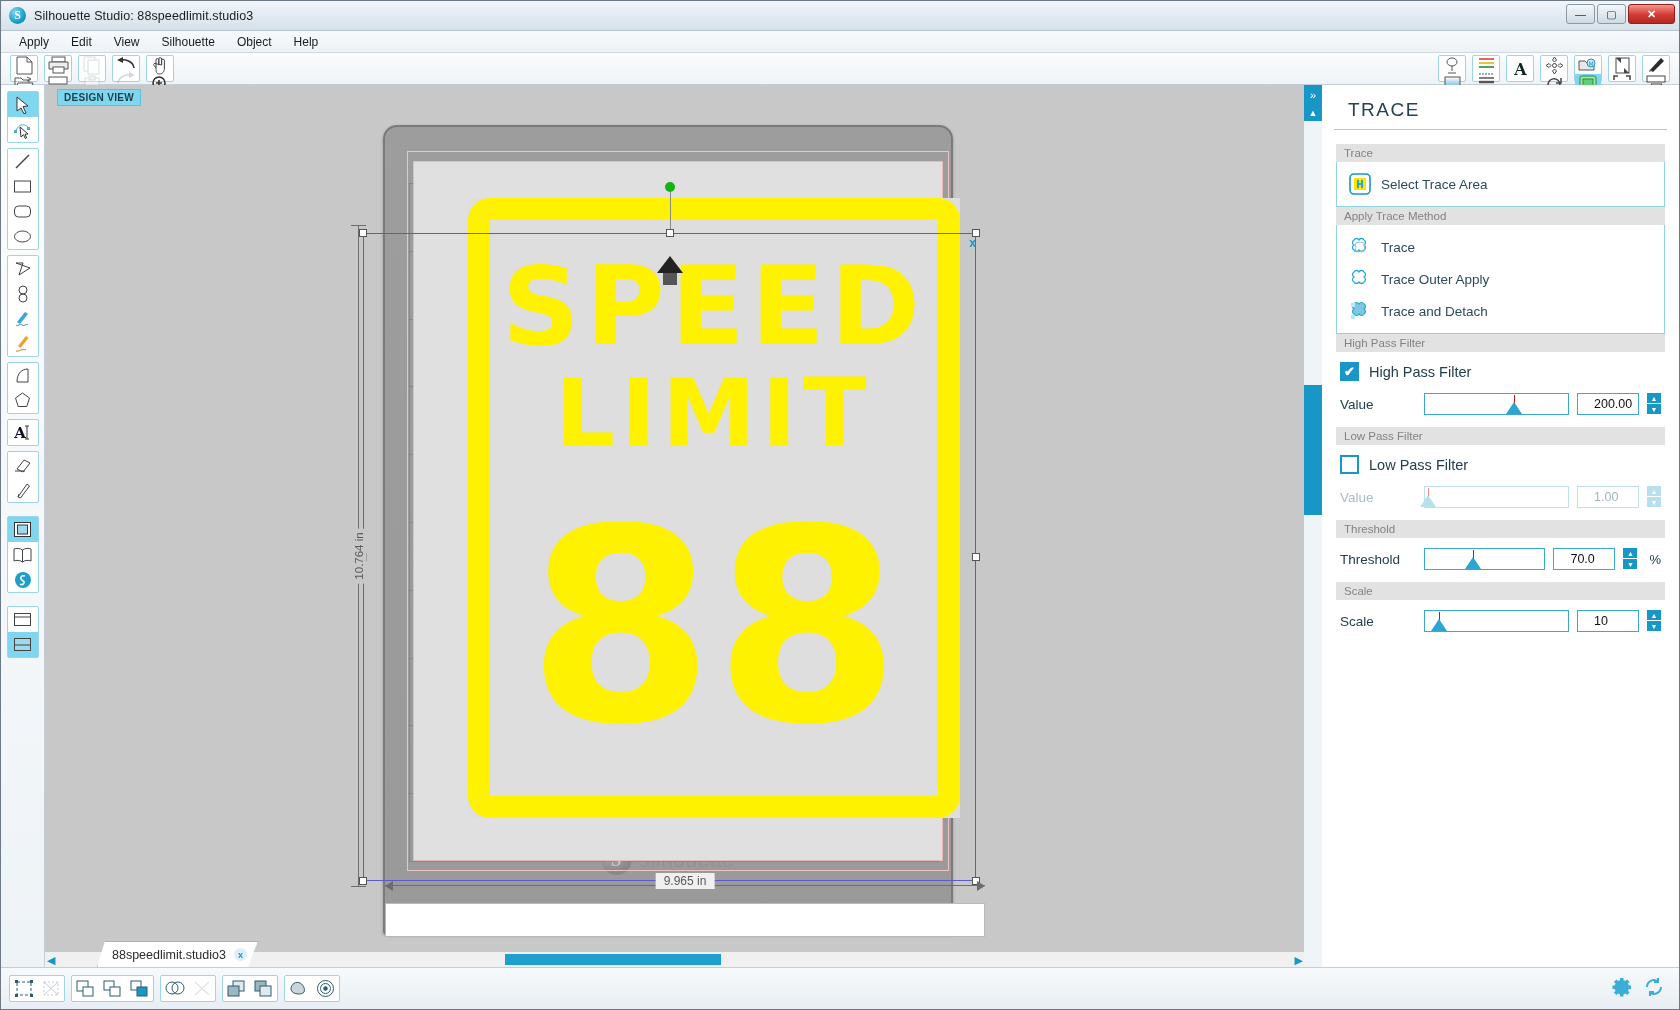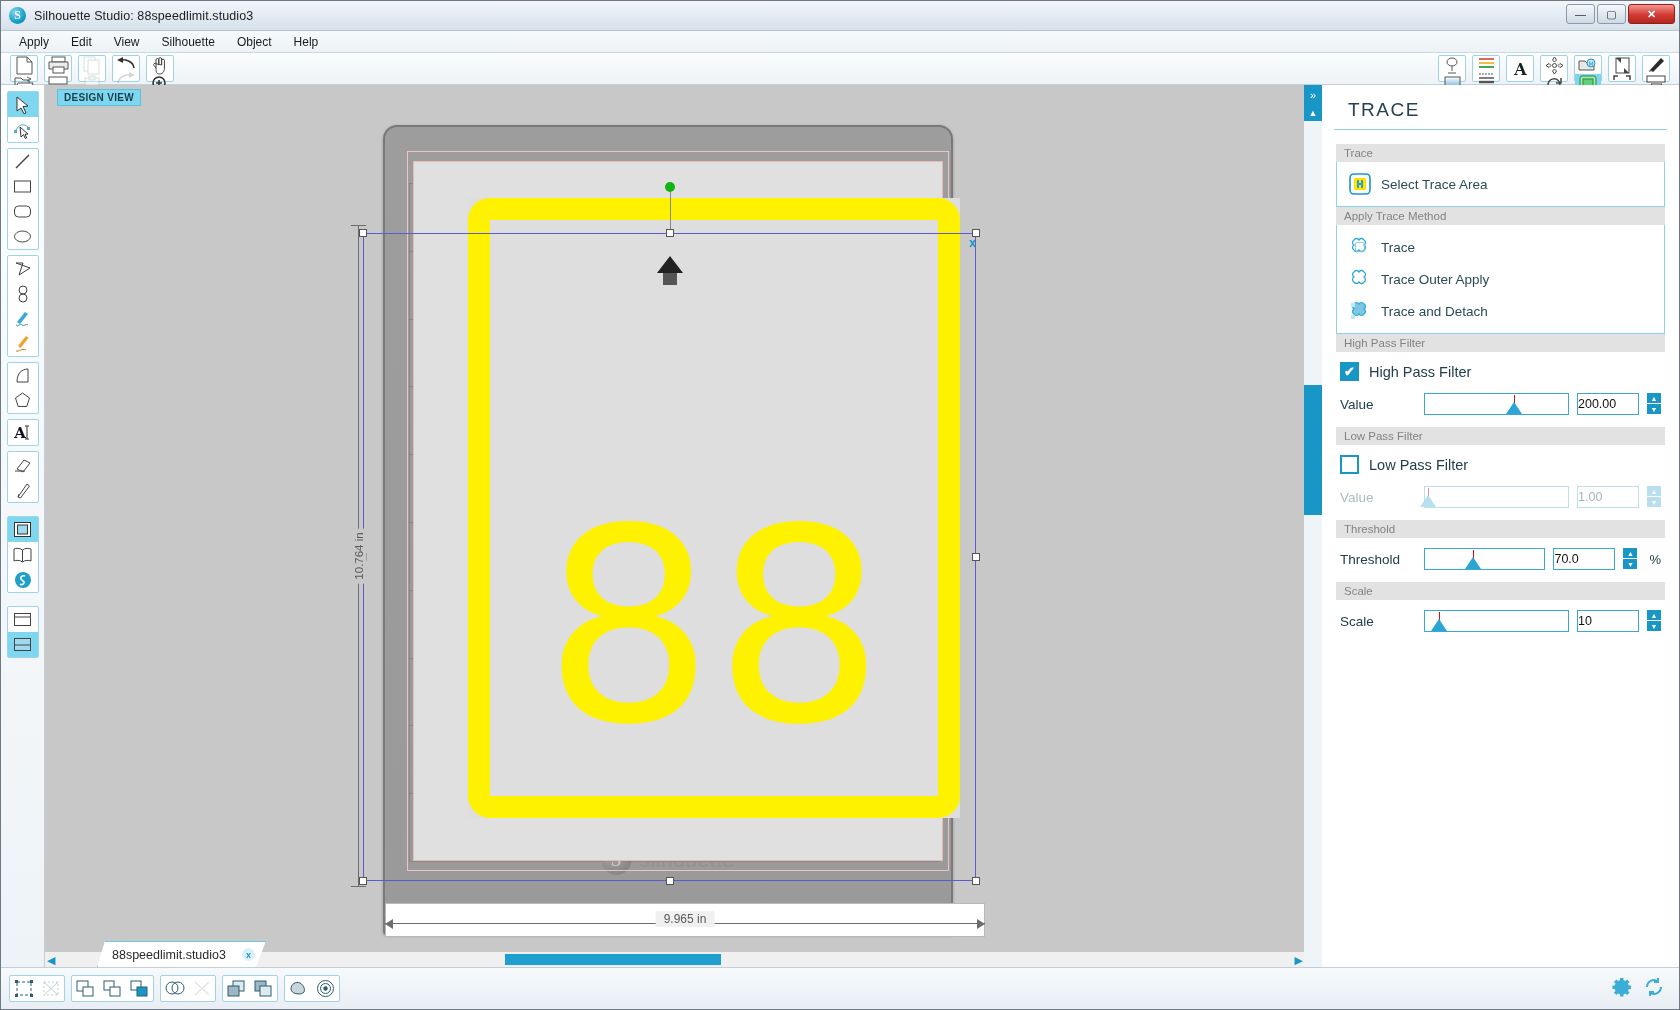--- a/index.html
+++ b/index.html
@@ -152,21 +152,21 @@
   .sign-text {
     position:absolute; left:0; right:0; top:56px;
     text-align:center; color:#fff200;
     font-family:"DejaVu Sans", sans-serif; font-weight:bold;
     line-height:.98;
   }
   .sign-text .l1 { font-size:108px; letter-spacing:6px; display:block; }
   .sign-text .l2 { font-size:94px; letter-spacing:6px; display:block; margin-top:8px;}
   .sign-num {
     position:absolute; left:0; right:0; top:295px; text-align:center;
-    color:#fff200; font-family:"DejaVu Sans", sans-serif; font-weight:normal;
+    color:#fff200; font-family:"DejaVu Sans", sans-serif; font-weight:bold;
     font-size:268px; line-height:1; letter-spacing:0px;
   }
 
   
   .selbox {
     position:absolute; left:318px; top:148px; width:613px; height:648px;
     border:1.5px solid #5b5bcd;
   }
   .handle {
     position:absolute; width:8px; height:8px; background:#fff; border:1px solid #555;
@@ -198,21 +198,21 @@
   .dim-v .line { position:absolute; left:13px; top:0; bottom:0; width:1px; background:#6d6d6d; }
   .dim-v .cap { position:absolute; left:6px; width:15px; height:1px; background:#6d6d6d; }
   .dim-v .cap.t{top:0;} .dim-v .cap.b{bottom:0;}
   .dim-v .lbl {
     position:absolute; left:-14px; top:50%;
     transform:translateY(-50%) rotate(-90deg);
     font-size:11.5px; color:#5a5a5a; background:#c8c8c8; padding:2px 4px;
     white-space:nowrap;
   }
   .dim-h {
-    position:absolute; left:340px; top:826px; width:600px; height:24px;
+    position:absolute; left:340px; top:788px; width:600px; height:24px;
   }
   .dim-h .line { position:absolute; top:12px; left:0; right:0; height:1px; background:#6d6d6d; }
   .dim-h .arrow-l{position:absolute;left:0;top:8px;width:0;height:0;border-top:5px solid transparent;border-bottom:5px solid transparent;border-right:8px solid #6d6d6d;}
   .dim-h .arrow-r{position:absolute;right:0;top:8px;width:0;height:0;border-top:5px solid transparent;border-bottom:5px solid transparent;border-left:8px solid #6d6d6d;}
   .dim-h .lbl {
     position:absolute; left:50%; top:0; transform:translateX(-50%);
     font-size:12px; color:#5a5a5a; background:#f0f0f0; padding:1px 8px;
   }
   .white-strip{
     position:absolute; left:340px; top:818px; width:600px; height:34px;
@@ -229,21 +229,21 @@
     background:#f0f0f0; border-top:1px solid #c9c9c9;
   }
   .vthumb { position:absolute; left:2px; right:2px; top:300px; height:120px; background:#1e9fd0; }
   .hthumb { position:absolute; top:2px; bottom:2px; left:460px; width:216px; background:#1e9fd0; }
   .sb-arrow { position:absolute; color:#1896c6; font-size:11px; }
 
   
   .filetab {
     position:absolute; left:52px; bottom:0px; height:26px;
     background:#fff; border:1px solid #6fc9e6; border-bottom:none;
-    display:flex; align-items:center; gap:16px; padding:0 10px 0 14px;
+    display:flex; align-items:center; gap:8px; padding:0 10px 0 14px;
     font-size:12.5px; color:#2a2a2a;
     clip-path: polygon(8px 0, 100% 0, calc(100% - 10px) 100%, 0 100%);
   }
   .tab-close {
     width:13px;height:13px;border-radius:50%;background:#ddeffa;
     color:#1896c6;font:bold 9px "Liberation Sans",sans-serif;
     display:flex;align-items:center;justify-content:center;
   }
 
   
@@ -298,21 +298,21 @@
   .track.dis { border-color:#bfdfe9; }
   .track .redline { position:absolute; top:1px; width:1px; height:13px; background:#d01010; }
   .track .thumb {
     position:absolute; bottom:0; width:0;height:0;
     border-left:8px solid transparent;border-right:8px solid transparent;border-bottom:12px solid #2aa5d4;
   }
   .track.dis .thumb { border-bottom-color:#b7e0ee; }
   .track.dis .redline { background:#e88; }
   .numbox {
     width:62px; height:22px; border:1px solid #3aa8cf; background:#fff;
-    font-size:12.5px; color:#111; padding:0 0; display:flex; align-items:center;
+    font-size:12.5px; color:#111; padding:0 16px; display:flex; align-items:center;
   }
   .numbox.dis { border-color:#bfdfe9; color:#9fb6bf; }
   .spin { width:14px; display:flex; flex-direction:column; }
   .spin div {
     height:11px; background:#1896c6; color:#fff; font-size:7px;
     display:flex;align-items:center;justify-content:center;
     border-bottom:1px solid #fff;
   }
   .spin.dis div { background:#b7dfee; }
   .pct { font-size:13px; color:#22404c; margin-left:4px; }
@@ -826,20 +826,24 @@
         <div class="txt">silhouette</div>
       </div>
       <div class="mat-corner-label">12</div>
 
       <div class="page-red"></div>
 
       <div class="page">
 
         <div class="sign">
           <div class="sign-border"></div>
+          <div class="sign-text">
+            <span class="l1">SPEED</span>
+            <span class="l2">LIMIT</span>
+          </div>
           <div class="sign-num">88</div>
         </div>
       </div>
     </div>
 
     <div class="selbox">
       <div class="rot-line"></div>
       <div class="rot-handle"></div>
       <div class="rot-tri"></div>
       <div class="rot-stem"></div>

